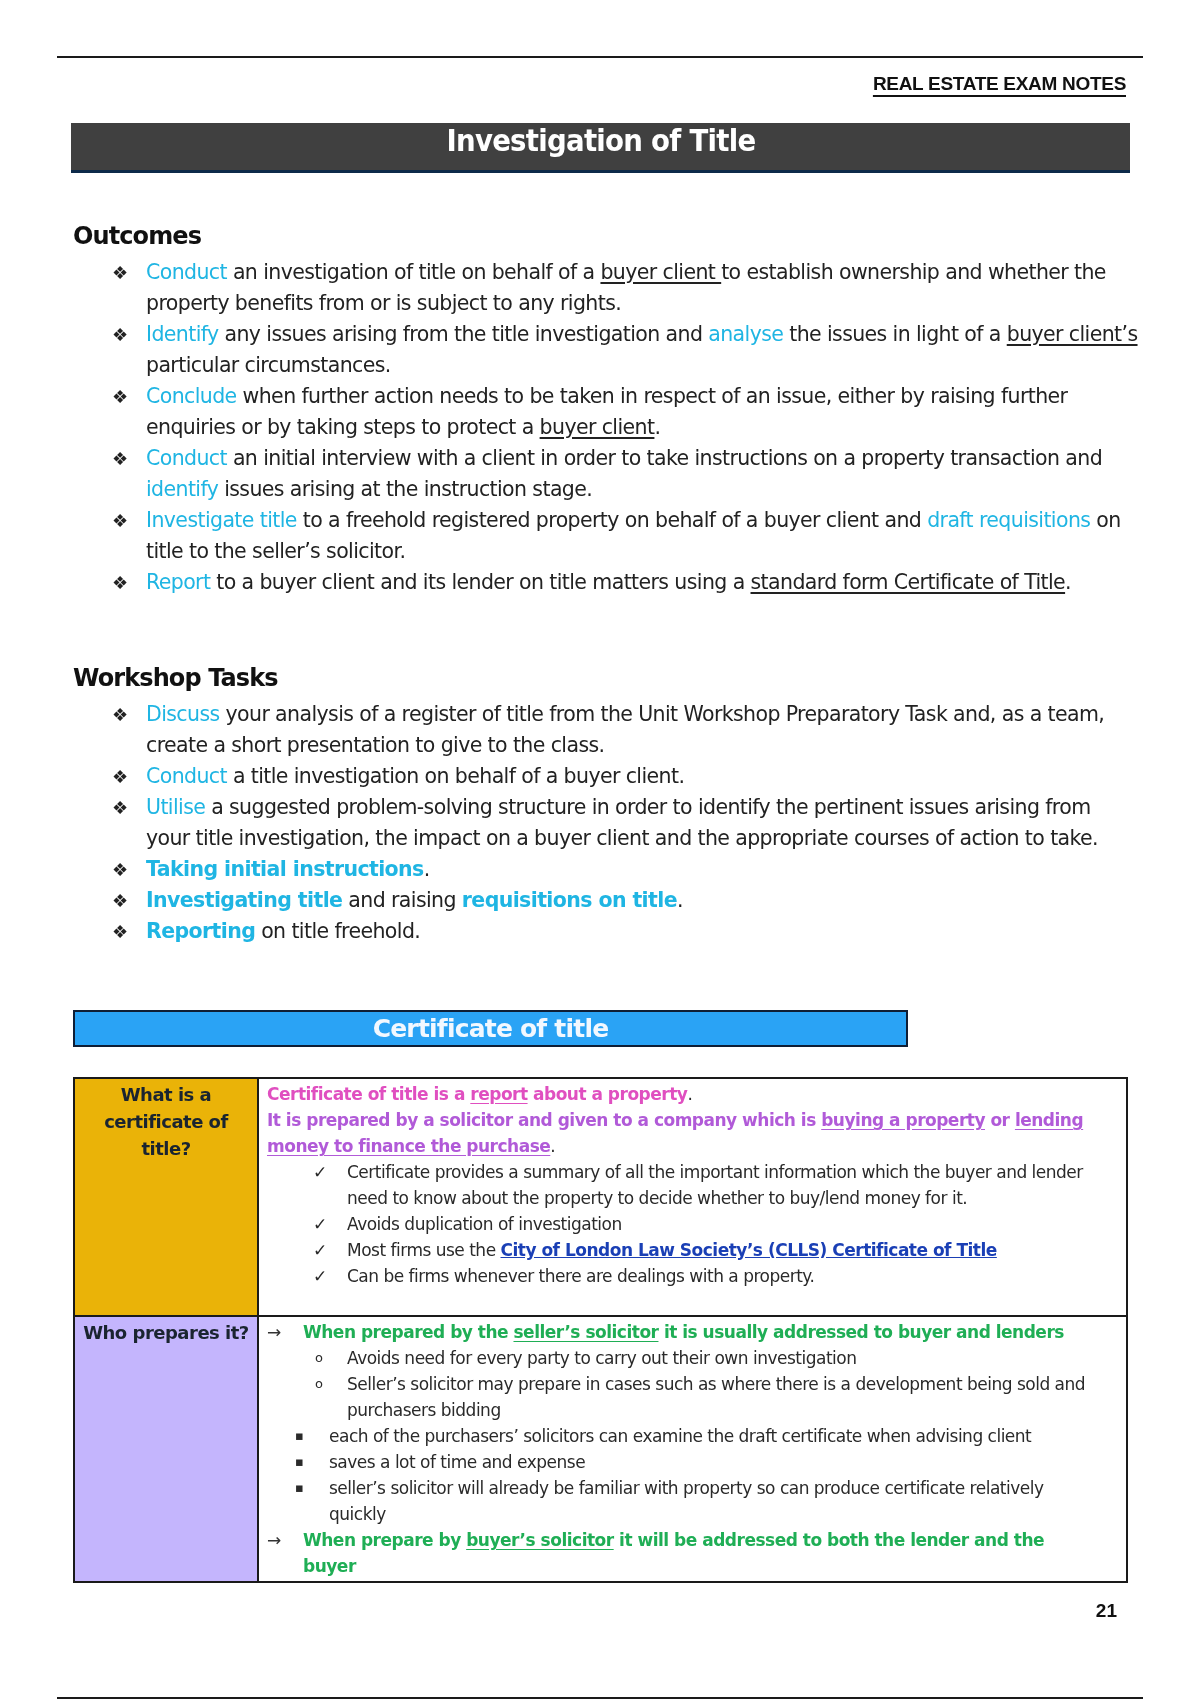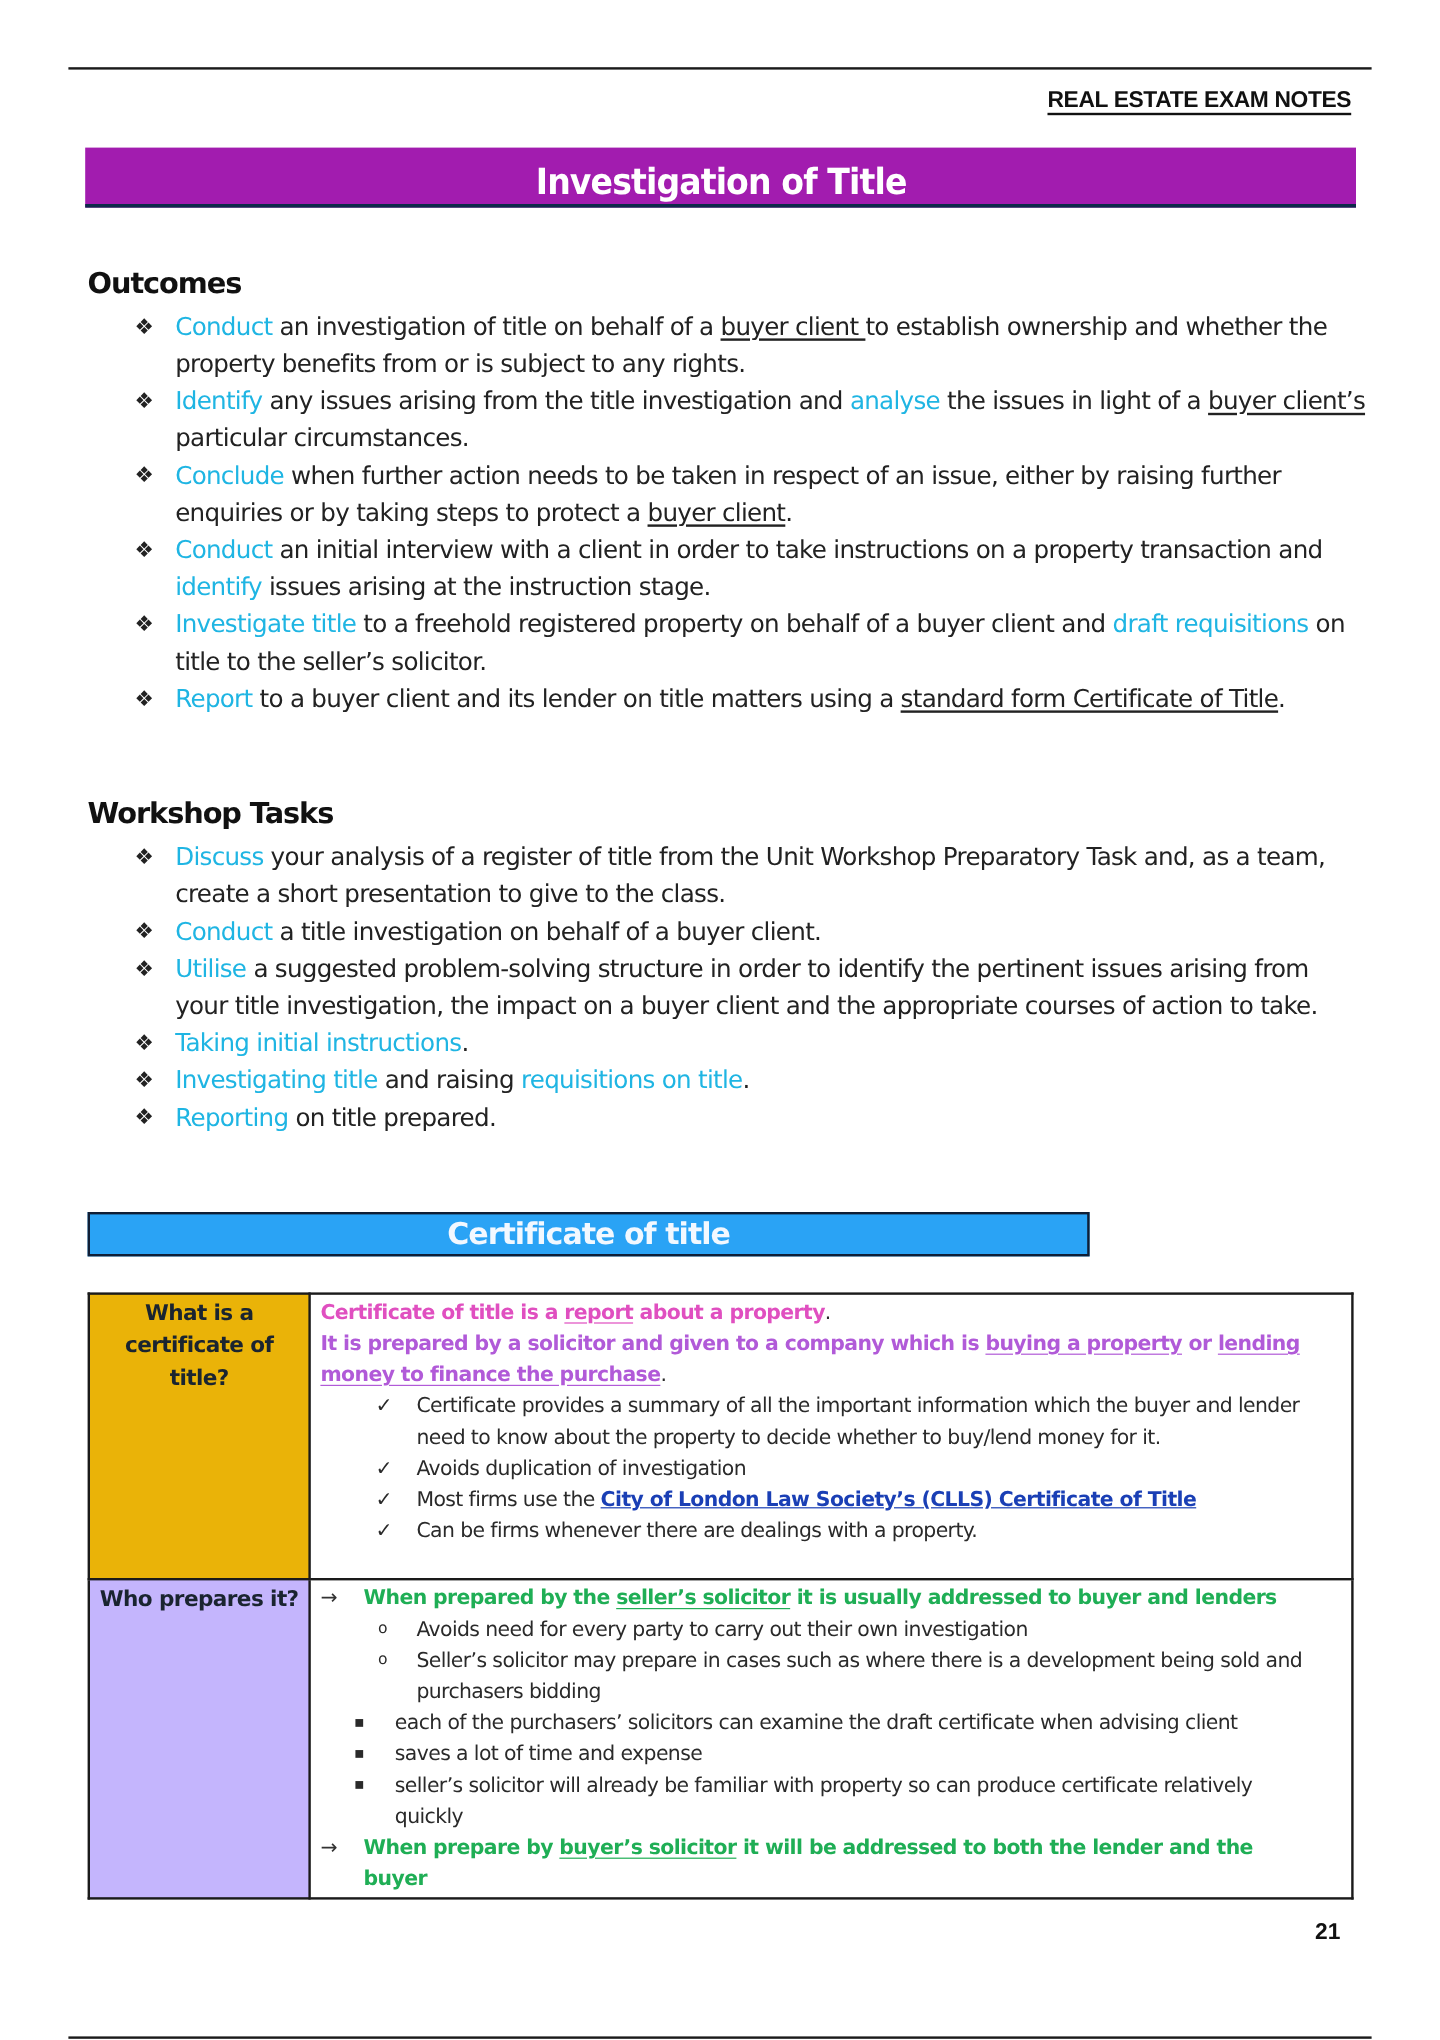--- a/index.html
+++ b/index.html
@@ -4,32 +4,32 @@
 <style>
   * { box-sizing: border-box; margin: 0; padding: 0; }
   html, body { width: 1200px; height: 1700px; background: #ffffff; }
   body { position: relative; font-family: "Liberation Sans", sans-serif; color: #1a1a1a; overflow: hidden; }
 
   .rule-top { position: absolute; left: 57px; top: 56px; width: 1086px; height: 2px; background: #1a1a1a; }
   .rule-bottom { position: absolute; left: 57px; top: 1697px; width: 1086px; height: 2px; background: #1a1a1a; }
 
   .header-label { position: absolute; right: 74px; top: 73px; font-family: "Liberation Sans", sans-serif; font-weight: bold; font-size: 19px; letter-spacing: -0.3px; text-decoration: underline; text-decoration-thickness: 2px; text-underline-offset: 5px; color: #111; }
 
-  .title-bar { position: absolute; left: 71px; top: 123px; width: 1059px; height: 50px; background: #a21caf; border-bottom: 3px solid #0d2a4a; display: flex; align-items: flex-end; justify-content: center; }
+  .title-bar { position: absolute; left: 71px; top: 123px; width: 1059px; height: 50px; background: #404040; border-bottom: 3px solid #0d2a4a; display: flex; align-items: flex-start; justify-content: center; }
   .title-bar span { color: #ffffff; font-family: "DejaVu Sans", sans-serif; font-weight: bold; font-size: 30px; letter-spacing: -0.8px; transform: scaleX(0.92); display: inline-block; }
 
   .body-text { font-family: "DejaVu Sans", sans-serif; font-size: 20.5px; letter-spacing: -0.6px; line-height: 31px; color: #222; }
 
   .section-heading { position: absolute; left: 73px; font-family: "DejaVu Sans", sans-serif; font-weight: bold; font-size: 24px; letter-spacing: -0.9px; color: #111; }
 
   ul.diamond { position: absolute; left: 108px; width: 1030px; list-style: none; }
   ul.diamond li { position: relative; padding-left: 38px; }
   ul.diamond li .bullet { position: absolute; left: 4px; top: 0; font-size: 18px; color: #222; }
   .hl { color: #1fb5e3; font-weight: normal; }
-  .hl-b { color: #1fb5e3; font-weight: normal; }
+  .hl-b { color: #1fb5e3; font-weight: bold; }
   .ul { text-decoration: underline; text-underline-offset: 3px; }
 
   .cert-bar { position: absolute; left: 73px; top: 1010px; width: 835px; height: 37px; background: #2aa3f5; border: 2px solid #0f1e35; display: flex; align-items: center; justify-content: center; }
   .cert-bar span { color: #f2f8ff; font-family: "DejaVu Sans", sans-serif; font-weight: bold; font-size: 25px; letter-spacing: -0.8px; }
 
   table.cert-table { position: absolute; left: 73px; top: 1077px; width: 1055px; border-collapse: collapse; font-family: "DejaVu Sans", sans-serif; font-size: 17px; letter-spacing: -0.5px; line-height: 26px; }
   table.cert-table td { border: 2px solid #1a1a1a; vertical-align: top; }
   td.left-cell { width: 184px; text-align: center; font-weight: bold; font-size: 18px; color: #1a2430; padding: 2px 6px; line-height: 27px; }
   td.left-1 { background: #eab308; }
   td.left-2 { background: #c4b5fd; }
@@ -73,21 +73,21 @@
     <li><span class="bullet">❖</span><span class="hl">Report</span><span> to a buyer client and its lender on title matters using a </span><span class="ul">standard form Certificate of Title</span><span>.</span></li>
   </ul>
 
 <div class="section-heading" style="top:664px;">Workshop Tasks</div>
 <ul class="diamond body-text" style="top:699px;">
     <li><span class="bullet">❖</span><span class="hl">Discuss</span><span> your analysis of a register of title from the Unit Workshop Preparatory Task and, as a team, create a short presentation to give to the class.</span></li>
     <li><span class="bullet">❖</span><span class="hl">Conduct</span><span> a title investigation on behalf of a buyer client.</span></li>
     <li><span class="bullet">❖</span><span class="hl">Utilise</span><span> a suggested problem-solving structure in order to identify the pertinent issues arising from your title investigation, the impact on a buyer client and the appropriate courses of action to take.</span></li>
     <li><span class="bullet">❖</span><span class="hl-b">Taking initial instructions</span><span>.</span></li>
     <li><span class="bullet">❖</span><span class="hl-b">Investigating title</span><span> and raising </span><span class="hl-b">requisitions on title</span><span>.</span></li>
-    <li><span class="bullet">❖</span><span class="hl-b">Reporting</span><span> on title prepared.</span></li>
+    <li><span class="bullet">❖</span><span class="hl-b">Reporting</span><span> on title freehold.</span></li>
   </ul>
 
 <div class="cert-bar">
   <span>Certificate of title</span>
 </div>
 
 <table class="cert-table">
   <tbody>
       <tr>
     <td class="left-cell left-1">What is a certificate of title?</td>

